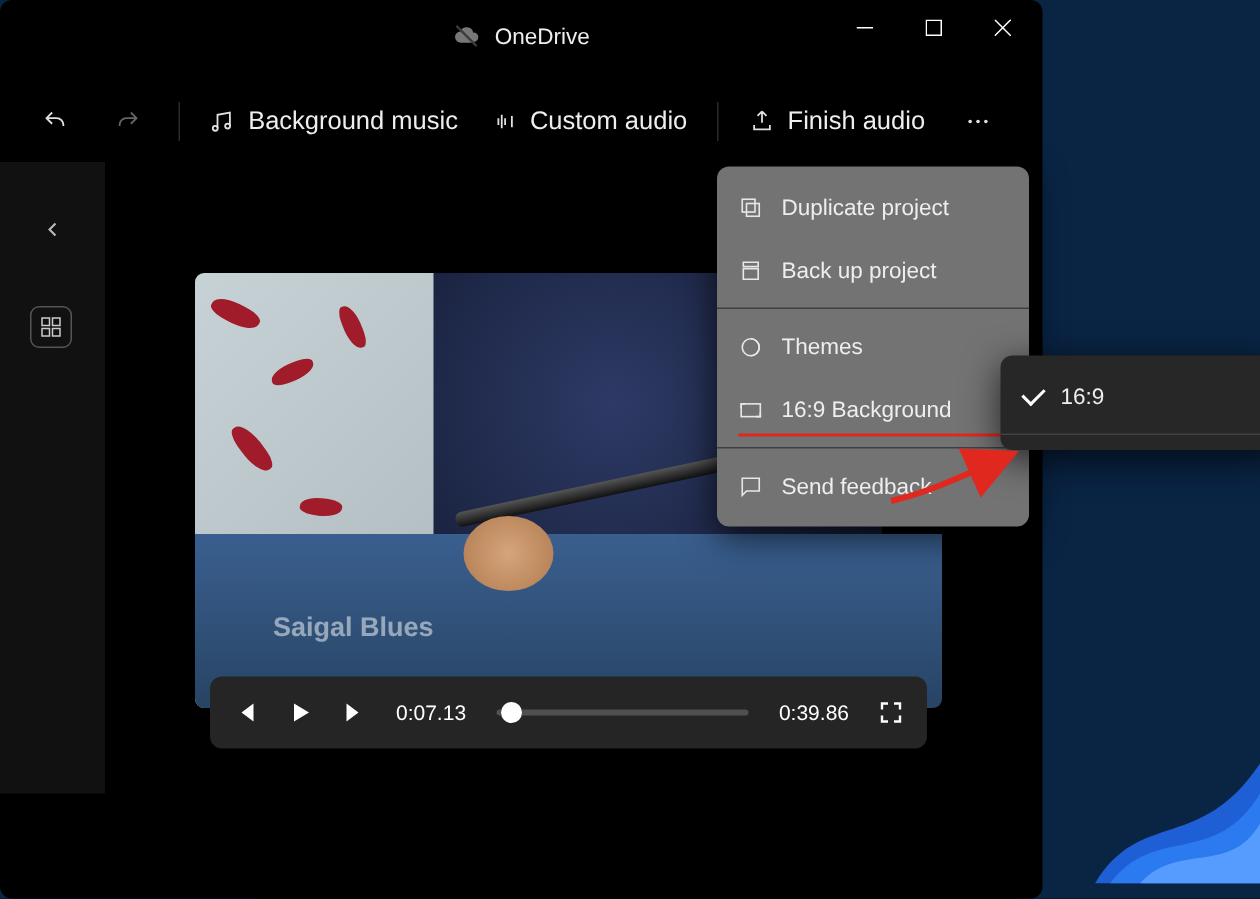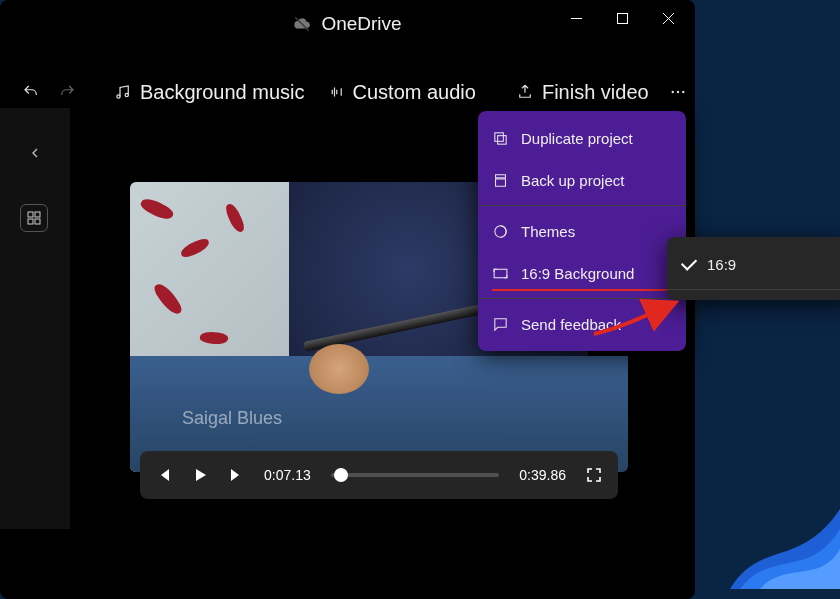--- a/index.html
+++ b/index.html
@@ -1,47 +1,47 @@
 <!DOCTYPE html>
 <html><head>
 <meta charset="utf-8">
 <style>
   html,body{margin:0;padding:0;width:840px;height:599px;background:#0a2444;font-family:"Segoe UI",sans-serif;overflow:hidden;-webkit-font-smoothing:antialiased}
   *{box-sizing:border-box}
   .win{position:absolute;left:0;top:0;width:695px;height:599px;background:#000;border-radius:8px;color:#fff}
   .titlebar{position:absolute;left:0;top:0;right:0;height:48px;display:flex;align-items:center;justify-content:center}
-  .title-center{display:flex;align-items:center;gap:10px;font-size:19px;color:#eee}
+  .title-center{display:flex;align-items:center;gap:10px;font-size:15px;color:#eee}
   .cloud-icon{width:18px;height:18px;opacity:.7}
   .winbtns{position:absolute;right:4px;top:0;display:flex}
   .winbtn{width:46px;height:36px;display:flex;align-items:center;justify-content:center;color:#fff}
   .winbtn svg{display:block}
-  .toolbar{position:absolute;left:0;top:68px;right:0;height:48px;display:flex;align-items:center;gap:18px;padding:0 28px 0 22px;font-size:20px;color:#eee}
+  .toolbar{position:absolute;left:0;top:57px;right:0;height:48px;display:flex;align-items:center;gap:18px;padding:0 28px 0 22px;font-size:17px;color:#eee}
   .tbtn{display:flex;align-items:center;gap:8px;height:36px;padding:0 2px;white-space:nowrap}
   .tbtn.iconly{width:34px;justify-content:center;padding:0}
   .tbtn .sv{width:18px;height:18px;opacity:.95}
   .dividerV{width:1px;height:26px;background:#2a2a2a}
   .canvas{position:absolute;left:0;top:108px;right:0;bottom:70px}
   .leftstrip{position:absolute;left:0;top:0;width:70px;height:100%;background:#111}
   .leftarrow{position:absolute;left:30px;top:40px;width:10px;height:10px;color:#bbb}
   .librarybtn{position:absolute;left:20px;top:96px;width:28px;height:28px;display:flex;align-items:center;justify-content:center;border:1px solid #555;border-radius:6px}
   .preview{position:absolute;left:130px;top:74px;width:498px;height:290px;border-radius:6px;overflow:hidden}
   .curtain{position:absolute;left:0;top:0;width:36%;height:100%;background:linear-gradient(135deg,#c7d2d6,#aeb8bc)}
   .leaf{position:absolute;background:#a01c2a;border-radius:60% 30% 60% 30%;transform:rotate(30deg)}
   .dark{position:absolute;left:36%;top:0;width:40%;height:60%;background:linear-gradient(180deg,#3a2a1a,#1a1208)}
   .body{position:absolute;left:32%;top:0;width:60%;height:100%;background:radial-gradient(circle at 40% 30%,#2e3a66,#1a2340 55%,#0e1428 90%)}
   .jeans{position:absolute;left:0;bottom:0;width:100%;height:40%;background:linear-gradient(180deg,#3a5f8f,#274464)}
   .guitar{position:absolute;left:35%;top:55%;width:70%;height:10px;background:linear-gradient(180deg,#555,#111);transform:rotate(-12deg);transform-origin:left center;border-radius:4px}
   .hands{position:absolute;left:36%;top:56%;width:60px;height:50px;background:radial-gradient(circle,#d6a57b,#b07a50);border-radius:50%}
-  .watermark{position:absolute;left:52px;bottom:42px;font-size:18px;font-weight:400;color:rgba(255,255,255,.5);line-height:1.2}
+  .watermark{position:absolute;left:52px;bottom:42px;font-size:18px;font-weight:700;color:rgba(255,255,255,.5);line-height:1.2}
   .pctrl{position:absolute;left:140px;bottom:30px;width:478px;height:48px;background:#252525;border-radius:8px;display:flex;align-items:center;gap:20px;padding:0 16px;font-size:14px}
   .timeline{flex:1;display:flex;align-items:center}
   .track{position:relative;height:4px;background:#505050;border-radius:2px;flex:1}
   .thumb{position:absolute;left:6%;top:50%;transform:translate(-50%,-50%);width:14px;height:14px;background:#fff;border-radius:50%}
 
-  .menu{position:absolute;left:478px;top:111px;width:208px;background:#4c1d95;border-radius:8px;padding:6px 0;box-shadow:0 6px 24px rgba(0,0,0,.7)}
+  .menu{position:absolute;left:478px;top:111px;width:208px;background:#737373;border-radius:8px;padding:6px 0;box-shadow:0 6px 24px rgba(0,0,0,.7)}
   .mitem{display:flex;align-items:center;gap:12px;height:42px;padding:0 14px;font-size:15px;color:#eee;position:relative}
   .mitem .sv{width:17px;height:17px;flex:none;opacity:.95}
   .msep{height:1px;background:#404040;margin:4px 0}
   .mitem.under::after{content:"";position:absolute;left:14px;right:14px;bottom:3px;height:2.5px;background:#e0281f;border-radius:2px}
 
   .sub{position:absolute;left:667px;top:237px;width:188px;background:#272727;border-radius:8px;padding:6px 0;box-shadow:0 6px 24px rgba(0,0,0,.7)}
   .sitem{display:flex;align-items:center;gap:12px;height:42px;padding:0 14px;font-size:15px;color:#eee;position:relative}
   .sitem .sv{width:17px;height:17px;flex:none;opacity:.95}
   .sitem.selected::before{content:"";position:absolute;left:15px;top:50%;width:12px;height:7px;border-left:2px solid #fff;border-bottom:2px solid #fff;transform:translateY(-65%) rotate(-45deg)}
   .sitem.indent{padding-left:40px}
@@ -117,21 +117,21 @@
       <svg class="sv" viewBox="0 0 24 24">
           <path fill="none" stroke="#eee" stroke-width="1.6" d="M4 12v0M7 9v6M10 6v12M13 9v6M16 12v0M19 7v10"></path>
         </svg>
       <span>Custom audio</span>
     </div>
     <div class="dividerV"></div>
     <div class="tbtn">
       <svg class="sv" viewBox="0 0 24 24">
           <path fill="none" stroke="#eee" stroke-width="1.6" d="M12 3v10m0-10l-4 4m4-4l4 4M5 15v4h14v-4"></path>
         </svg>
-      <span>Finish video</span>
+      <span>Finish audio</span>
     </div>
     <div class="tbtn iconly">
         <svg class="sv" viewBox="0 0 24 24">
           <circle cx="5" cy="12" r="1.6" fill="#eee"></circle>
           <circle cx="12" cy="12" r="1.6" fill="#eee"></circle>
           <circle cx="19" cy="12" r="1.6" fill="#eee"></circle>
         </svg>
       </div>
   </div>
 

